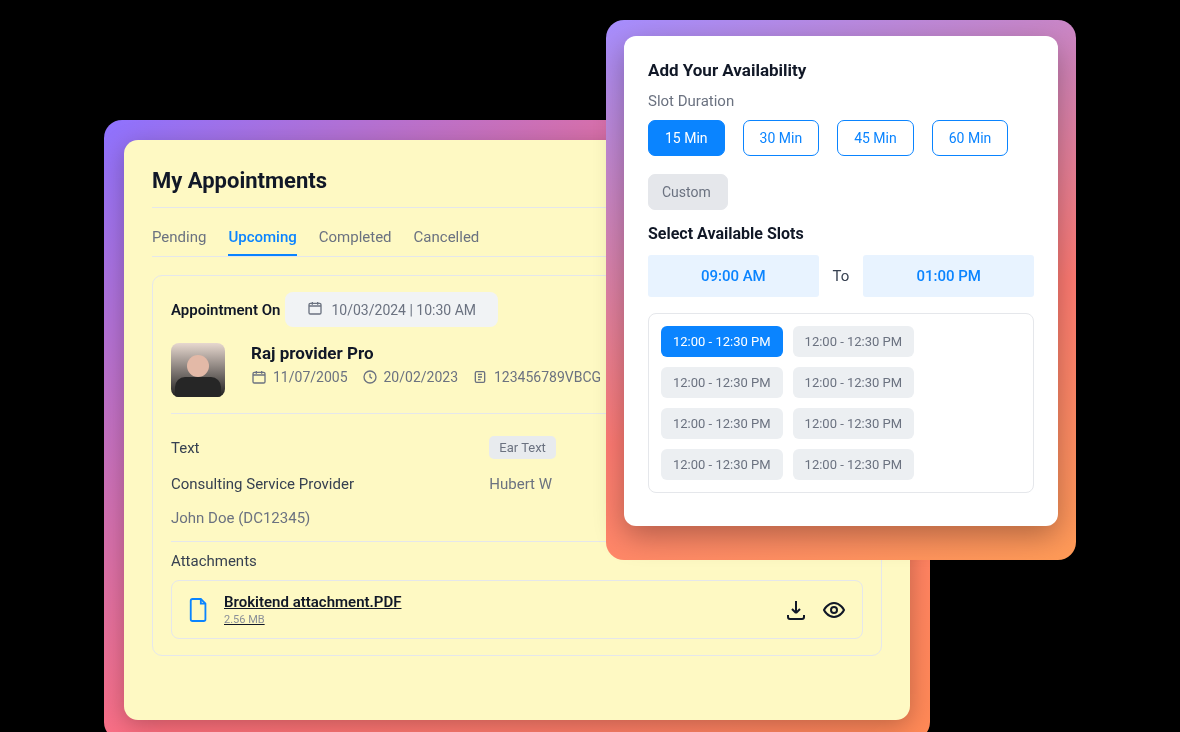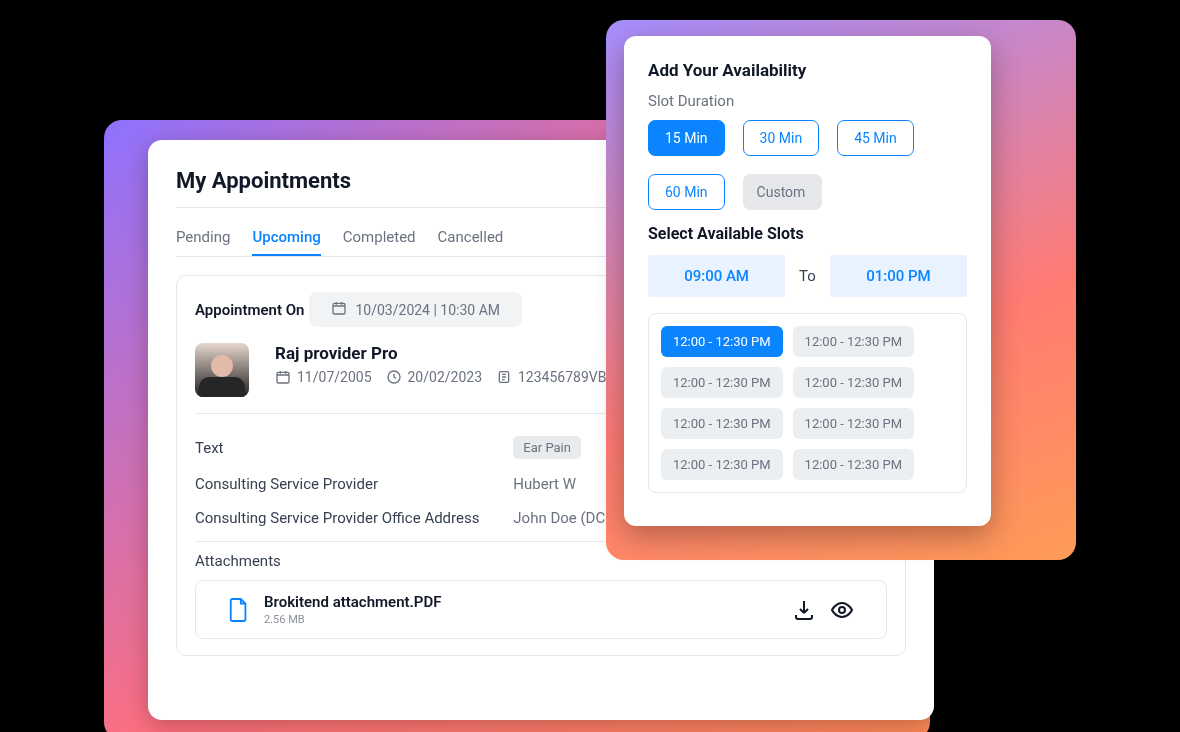--- a/index.html
+++ b/index.html
@@ -18,25 +18,24 @@
     width: 826px; height: 620px;
     border-radius: 18px;
     background: linear-gradient(140deg, #8e72ff 0%, #ff6f7e 50%, #ff8a56 100%);
     padding: 3px;
     box-shadow: 0 0 0 3px rgba(0,0,0,0) inset;
   }
   .card-left {
     position: absolute;
     left: 124px; top: 140px;
     width: 786px; height: 580px;
-    background: #ffffff;
+    background: #fef9c3;
     border-radius: 14px;
     box-shadow: 0 6px 24px rgba(0,0,0,0.25);
     padding: 28px 28px 20px 28px;
-    margin-left: 24px;
   }
   .title {
     font-size: 22px; font-weight: 700; margin-bottom: 14px;
   }
   .hr { height: 1px; background: #e5e7eb; margin-bottom: 12px; }
   .tabs { display: flex; gap: 22px; border-bottom: 1px solid #e5e7eb; margin-bottom: 18px; }
   .tab {
     padding: 8px 0; font-size: 15px; color: #6b7280; border-bottom: 2px solid transparent; cursor: pointer;
   }
   .tab.active { color: #0a84ff; border-bottom-color: #0a84ff; font-weight: 500; }
@@ -66,22 +65,22 @@
   .prof-meta span { display: inline-flex; align-items: center; gap: 6px; }
   .kv { display: flex; align-items: center; padding: 8px 0; font-size: 15px; }
   .kv .k { flex: 0 0 46%; color: #374151; }
   .kv .v { flex: 1; color: #6b7280; }
   .tag {
     display: inline-block; background: #e8ebee; color: #6b7280; font-size: 13px;
     padding: 4px 10px; border-radius: 5px;
   }
   .section-label { font-size: 15px; color: #374151; margin-top: 6px; margin-bottom: 10px; }
   .attach {
-    border: 1px solid #e5e7eb; border-radius: 8px; padding: 12px 32px;
-    display: flex; align-items: center; gap: 14px;
+    border: 1px solid #e5e7eb; border-radius: 8px; padding: 12px 16px;
+    display: flex; align-items: center; gap: 14px; text-decoration: underline;
   }
   .file-ico {
     width: 22px; height: 26px; flex: none; position: relative;
   }
   .file-ico svg { width: 22px; height: 26px; }
   .att-name { font-size: 15px; font-weight: 600; }
   .att-size { font-size: 11px; color: #8a8f98; margin-top: 2px; }
   .spacer { flex: 1; }
   .iconbtn {
     width: 24px; height: 24px; cursor: pointer; color: #111827;
@@ -92,21 +91,21 @@
   .frame-right {
     position: absolute;
     left: 606px; top: 20px;
     width: 470px; height: 540px;
     border-radius: 18px;
     background: linear-gradient(160deg, #a68eff 0%, #ff7b73 60%, #ff9b57 100%);
   }
   .card-right {
     position: absolute;
     left: 624px; top: 36px;
-    width: 367px; height: 490px;
+    width: 434px; height: 490px;
     background: #fff;
     border-radius: 12px;
     box-shadow: 0 10px 30px rgba(0,0,0,0.3);
     padding: 24px 24px 18px 24px;
   }
   .r-title { font-size: 17px; font-weight: 700; margin-bottom: 12px; }
   .r-sub { font-size: 15px; color: #6b7280; margin-bottom: 10px; }
   .chips { display: flex; flex-wrap: wrap; gap: 18px; margin-bottom: 14px; }
   .chip {
     padding: 9px 16px; border-radius: 7px; font-size: 14px; cursor: pointer;
@@ -192,28 +191,27 @@
                 </svg>
               </span>
             <span>123456789VBCG</span>
           </span>
         </div>
       </div>
     </div>
 
     <div class="kv">
       <div class="k">Text</div>
-      <div class="v"><span class="tag">Ear Pain</span></div>
+      <div class="v"><span class="tag">Ear Text</span></div>
     </div>
     <div class="kv">
       <div class="k">Consulting Service Provider</div>
       <div class="v">Hubert W</div>
     </div>
     <div class="kv" style="border-bottom:1px solid #e5e7eb; padding-bottom:14px; margin-bottom:10px;">
-      <div class="k">Consulting Service Provider Office Address</div>
       <div class="v">John Doe (DC12345)</div>
     </div>
 
     <div class="section-label">Attachments</div>
     <div class="attach">
       <div class="file-ico">
         <svg viewBox="0 0 24 28" fill="none" stroke="#0a84ff" stroke-width="2">
             <path d="M5 2h9l5 5v17a2 2 0 0 1-2 2H5a2 2 0 0 1-2-2V4a2 2 0 0 1 2-2z"></path>
             <path d="M14 2v5h5"></path>
           </svg>

